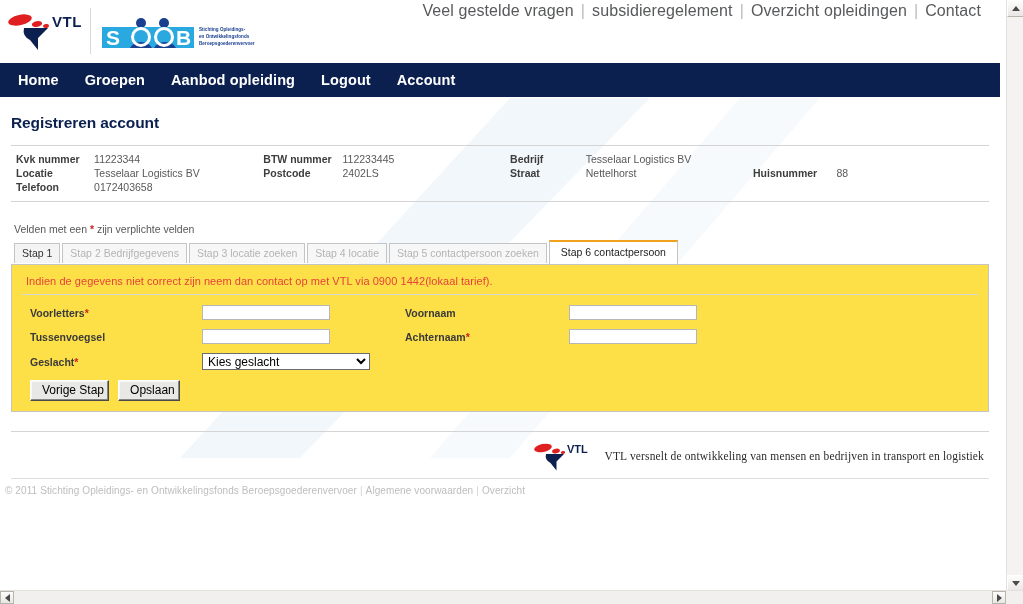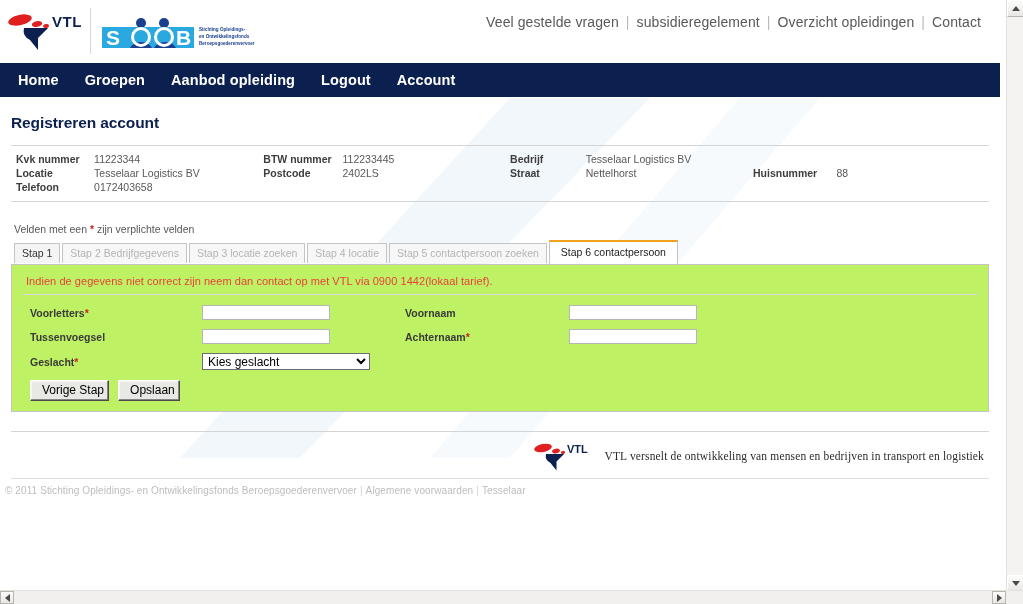--- a/index.html
+++ b/index.html
@@ -96,22 +96,22 @@
   }
 
   
   #topbar {
     position: relative;
     height: 63px;
     z-index: 2;
   }
   #toplinks {
     position: absolute;
-    top: 14px; right: 12px;
-    font-size: 14px;
+    top: 2px; right: 12px;
+    font-size: 16px;
     color: #58595b;
     letter-spacing: .1px;
     white-space: nowrap;
   }
   #toplinks a {
     color: #58595b; text-decoration: none;
     padding: 0 7px;
   }
   #toplinks .sep {
     color: #b9babc;
@@ -249,21 +249,21 @@
     padding-left: 11px; padding-right: 11px;
     padding-bottom: 5px;
     margin-right: 0;
     top: 0;
     z-index: 5;
   }
 
   
   #panel {
     border: 1px solid #c4c4c4;
-    background: #bef264;
+    background: #fde047;
     padding: 8px 10px 10px 10px;
     position: relative;
     z-index: 3;
     min-height: 110px;
   }
   #warning {
     color: #e8413a;
     font-size: 11px;
     margin: 2px 0 7px 4px;
     letter-spacing: .05px;
@@ -524,21 +524,21 @@
         <ellipse cx="22" cy="11" rx="4" ry="2.2" fill="#e02020" transform="rotate(-12 22 11)"></ellipse>
         <ellipse cx="29" cy="12.5" rx="2.2" ry="1.5" fill="#e02020" transform="rotate(-12 29 12.5)"></ellipse>
         <path d="M 12 14 L 30 14 L 22.5 21.5 L 22.5 30.5 L 16.5 23 Q 10.5 20 12 14 Z" fill="#0c2050"></path>
         <text x="33" y="13" font-family="Liberation Sans, sans-serif" font-size="11" font-weight="bold" fill="#0c2050">VTL</text>
       </svg>
       <div id="footer-tag">VTL versnelt de ontwikkeling van mensen en bedrijven in transport en logistiek</div>
     </div>
 
     <div id="footer-rule"></div>
 
-    <div id="copyright"><span>© 2011 Stichting Opleidings- en Ontwikkelingsfonds Beroepsgoederenvervoer</span><span class="sep">|</span><a href="#" style="color:#bdbdbd;text-decoration:none">Algemene voorwaarden</a><span class="sep">|</span><a href="#" style="color:#bdbdbd;text-decoration:none">Tesselaar</a></div>
+    <div id="copyright"><span>© 2011 Stichting Opleidings- en Ontwikkelingsfonds Beroepsgoederenvervoer</span><span class="sep">|</span><a href="#" style="color:#bdbdbd;text-decoration:none">Algemene voorwaarden</a><span class="sep">|</span><a href="#" style="color:#bdbdbd;text-decoration:none">Overzicht</a></div>
 
   </div>
 
   <div id="vscroll">
     <div id="vscroll-track"></div>
     <div class="sb-btn up">
         <span class="sb-arrow up"></span>
       </div>
     <div class="sb-btn down">
         <span class="sb-arrow down"></span>

